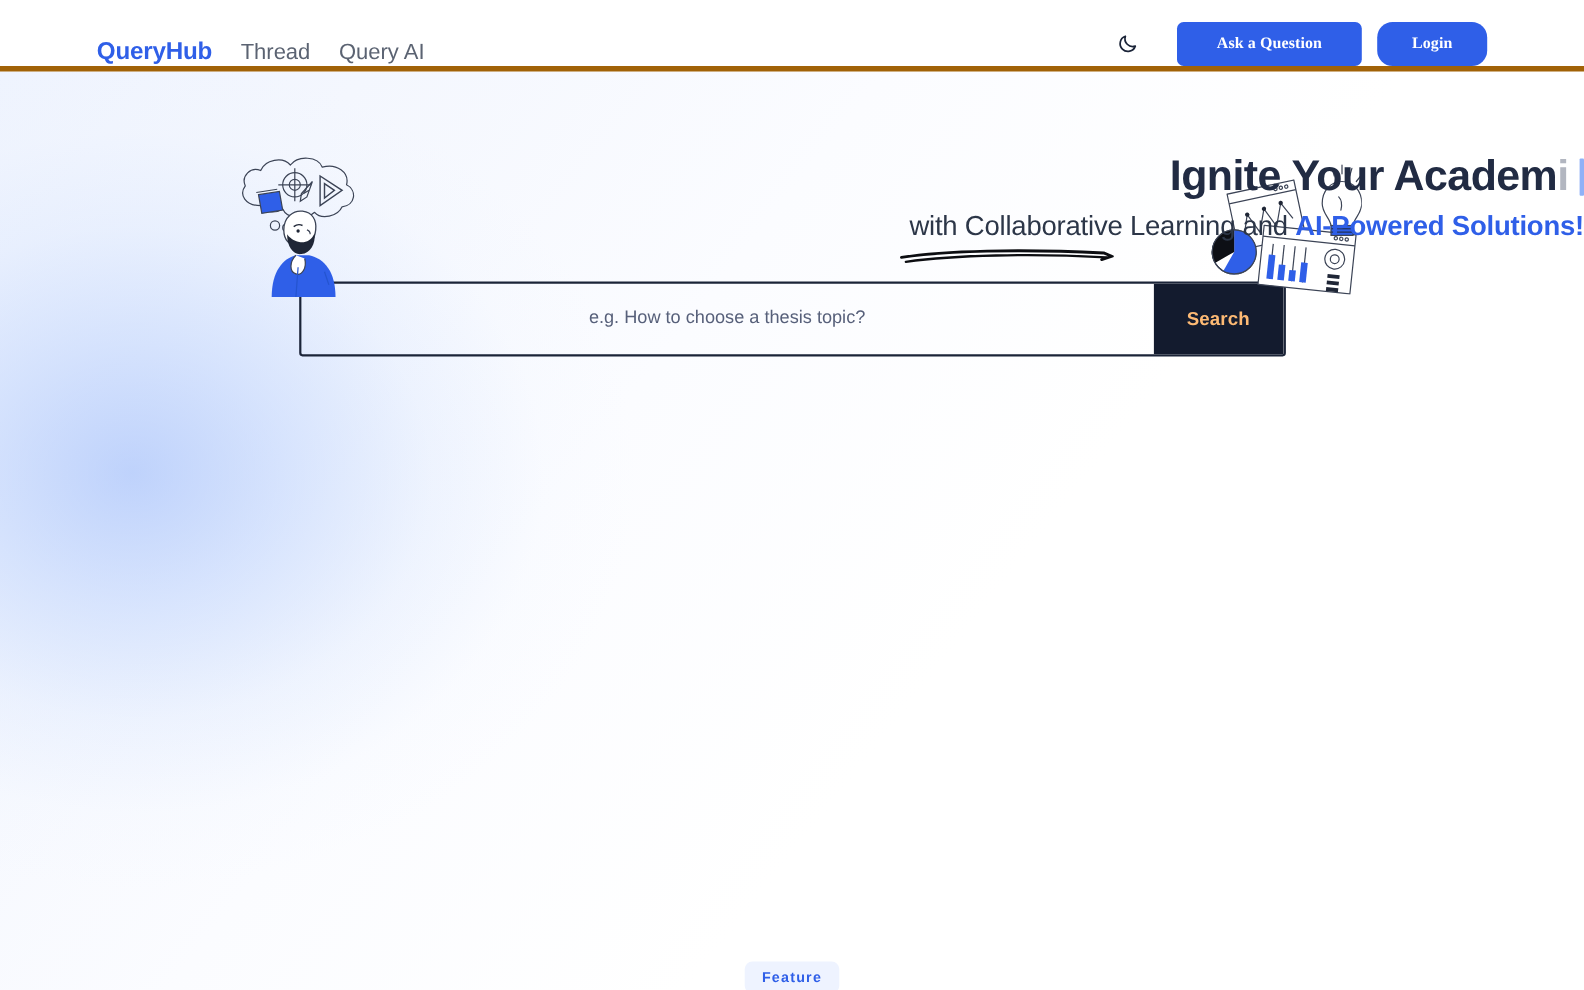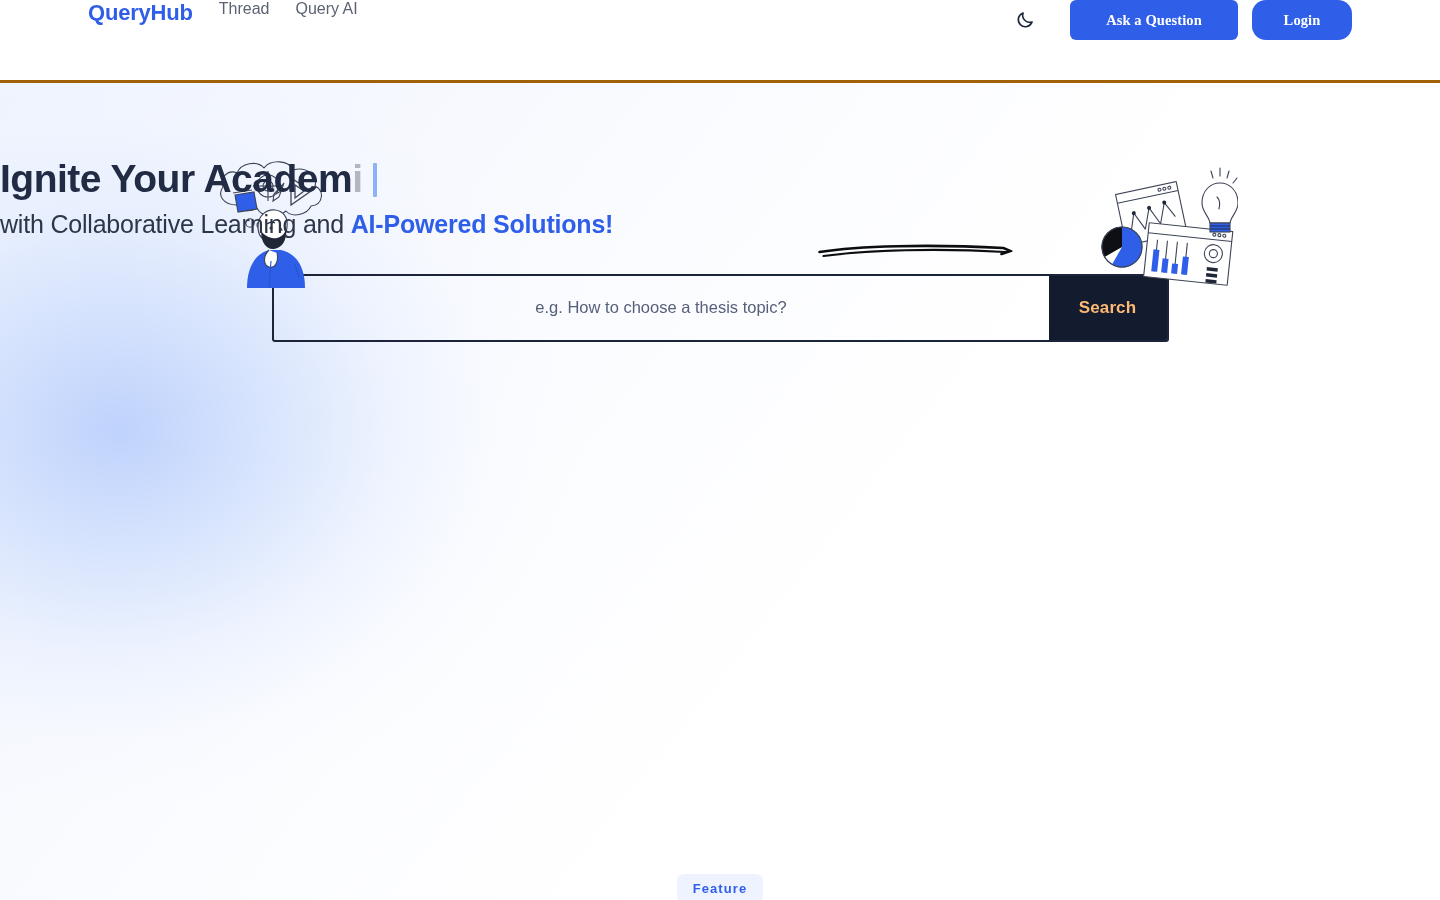--- a/index.html
+++ b/index.html
@@ -35,45 +35,45 @@
         #fbfcff 40%,
         #ffffff 62%,
         #ffffff 100%);
     z-index: 0;
   }
 
   
   .navbar {
     position: relative;
     z-index: 5;
-    height: 83px;
+    height: 65px;
     background: #ffffff;
-    border-bottom: 3px solid #a16207;
-    display: flex;
-    align-items: flex-start;
+    border-bottom: 5px solid #a16207;
+    display: flex;
+    align-items: flex-end;
     padding: 0 88px 0 88px;
   }
 
   .brand {
     font-size: 22px;
     font-weight: 700;
     color: #2f5fe8;
     letter-spacing: -0.2px;
     margin-right: 26px;
     cursor: pointer;
   }
 
   .nav-links {
     display: flex;
     align-items: center;
     gap: 26px;
   }
 
   .nav-link {
-    font-size: 16px;
+    font-size: 20px;
     color: #5b6372;
     cursor: pointer;
   }
 
   .nav-right {
     margin-left: auto;
     display: flex;
     align-items: center;
     gap: 0;
   }
@@ -117,21 +117,21 @@
 
   .illustration {
     position: absolute;
     z-index: 1;
     pointer-events: none;
   }
   .illus-left  { left: 207px; top: 70px;  width: 135px; height: 135px; }
   .illus-right { left: 1098px; top: 78px; width: 140px; height: 125px; }
 
   .headline-wrap {
-    text-align: left;
+    text-align: right;
     position: relative;
     z-index: 3;
   }
 
   .headline {
     font-size: 39px;
     font-weight: 700;
     color: #212b43;
     letter-spacing: -0.5px;
     line-height: 1.22;

